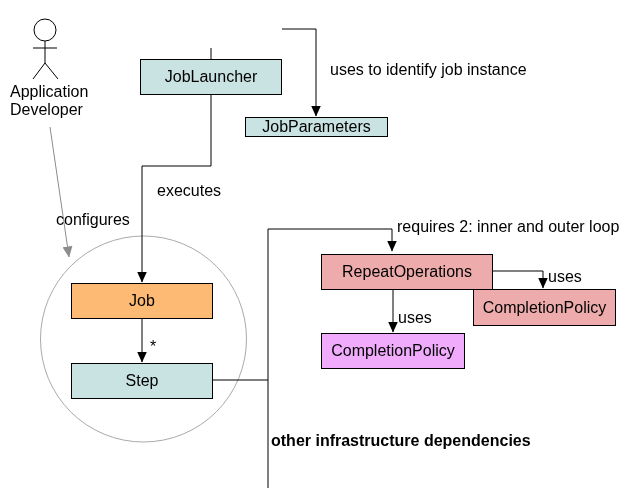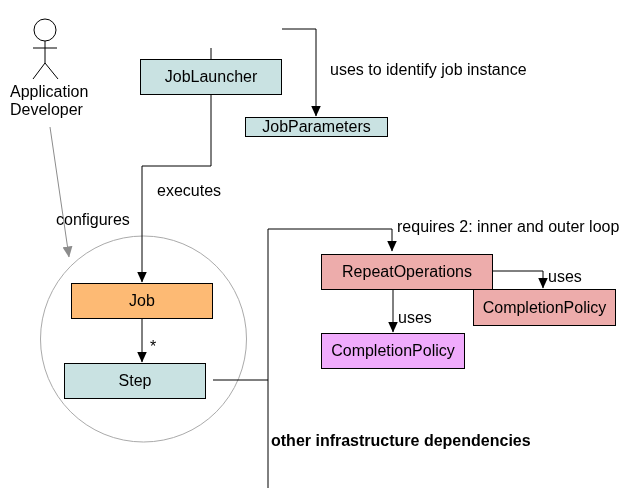--- a/index.html
+++ b/index.html
@@ -16,21 +16,21 @@
   .edge-label {
     position:absolute; font-size:16px; line-height:18px; white-space:nowrap;
   }
   .actor-label {
     position:absolute; left:10px; top:83px; font-size:16px; line-height:18px;
   }
   
   #n-joblauncher      { left:140px; top:12px;  width:142px; height:36px;margin-top:47px; }
   #n-jobparameters    { left:245px; top:117px; width:143px; height:20px; }
   #n-job              { left:71px;  top:283px; width:142px; height:36px; }
-  #n-step             { left:64px;  top:363px; width:142px; height:36px; }
+  #n-step             { left:71px;  top:363px; width:142px; height:36px; }
   #n-repeatoperations { left:321px; top:254px; width:172px; height:36px; }
   #n-exceptionhandler { left:473px; top:289px; width:143px; height:37px; }
   #n-completionpolicy { left:321px; top:333px; width:144px; height:36px; }
   
   #l-uses-identify { left:330px; top:61px;  }
   #l-executes      { left:157px; top:182px; }
   #l-configures    { left:56px;  top:211px; }
   #l-requires      { left:397px; top:218px; }
   #l-uses-eh       { left:548px; top:268px; }
   #l-uses-cp       { left:398px; top:309px; }

